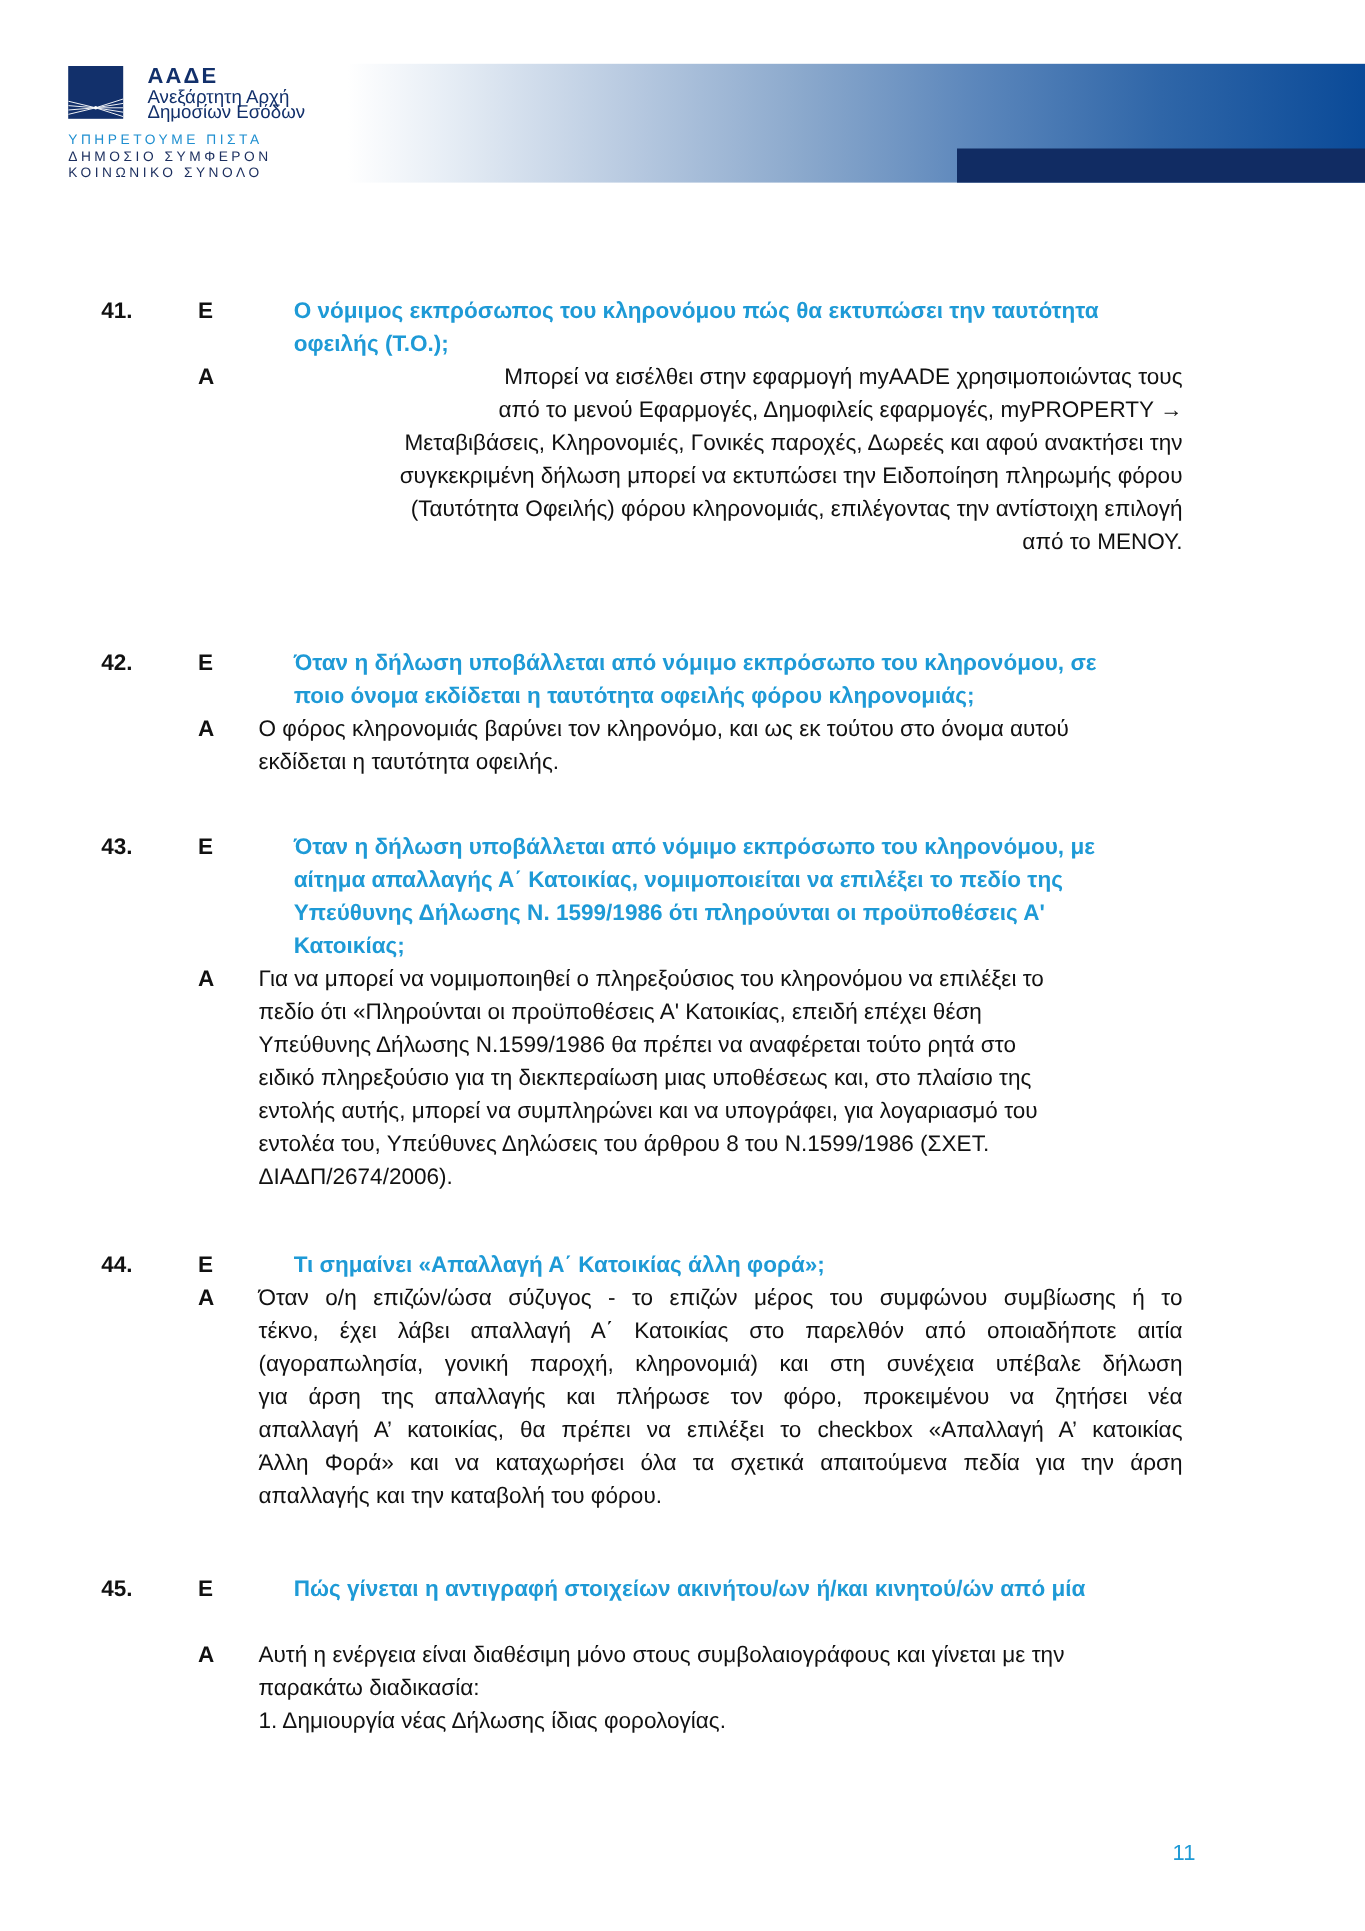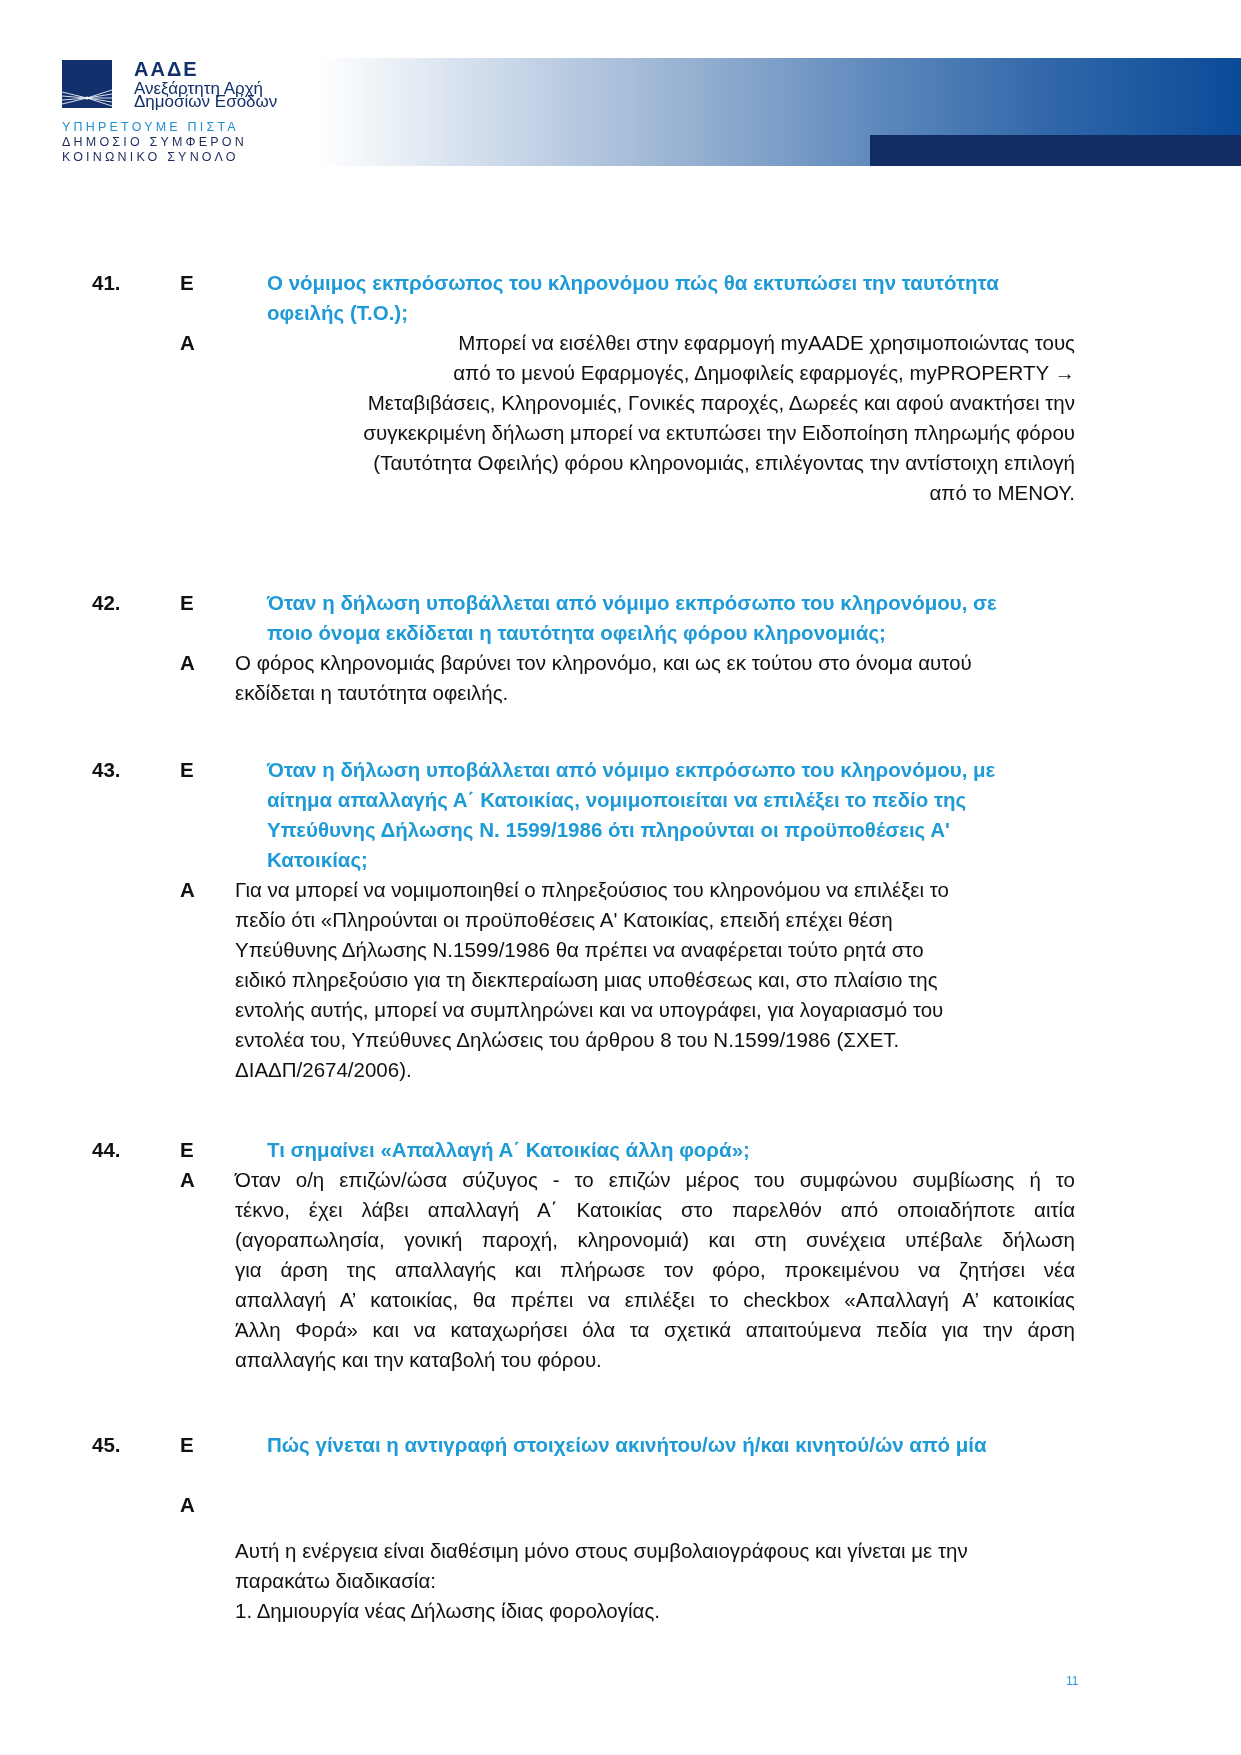--- a/index.html
+++ b/index.html
@@ -25,21 +25,21 @@
     .qa .num { position: absolute; left: 92px; top: 0; font-weight: bold; }
     .qa .tag-e { position: absolute; left: 180px; top: 0; font-weight: bold; }
     .qa .q { position: absolute; left: 235px; top: 0; width: 840px; font-weight: bold; color: #1e9ad6; }
     .qa .tag-a { position: absolute; left: 180px; font-weight: bold; }
     .qa .a { position: absolute; left: 235px; width: 840px; color: #111111; }
     .qa .a.justify { text-align: justify; }
     .a .line { display: block; white-space: nowrap; }
     .a.justify .line { white-space: normal; text-align: justify; text-align-last: justify; }
     .a.justify .line.last { text-align-last: left; }
     .q .line { display: block; white-space: nowrap; margin-left: 32px; }
-    .page-number { position: absolute; left: 1066px; top: 1674px; font-size: 12px; color: #1e9ad6; }
+    .page-number { position: absolute; left: 1066px; top: 1674px; font-size: 20px; color: #1e9ad6; }
   </style>
 </head>
 <body>
 
 <div class="header">
   <div class="logo-mark">
     <svg width="50" height="48" viewBox="0 0 50 48">
       <g stroke="#ffffff" stroke-width="0.9" fill="none" opacity="0.95">
         <line x1="0" y1="32" x2="25" y2="38"></line>
           <line x1="0" y1="36" x2="25" y2="38"></line>
@@ -139,20 +139,20 @@
   </div>
 </div>
 
 <div class="qa" style="top:1430px;">
   <span class="num">45.</span>
   <span class="tag-e">Ε</span>
   <div class="q">
     <span class="line">Πώς γίνεται η αντιγραφή στοιχείων ακινήτου/ων ή/και κινητού/ών από μία</span>
   </div>
   <span class="tag-a" style="top:60px;">Α</span>
-  <div class="a" style="top:60px;margin-top:46px;">
+  <div class="a" style="top:60px;">
     <span class="line">Αυτή η ενέργεια είναι διαθέσιμη μόνο στους συμβολαιογράφους και γίνεται με την</span>
     <span class="line">παρακάτω διαδικασία:</span>
     <span class="line">1.  Δημιουργία νέας Δήλωσης ίδιας φορολογίας.</span>
   </div>
 </div>
 
 <div class="page-number">11</div>
 
 </body></html>

